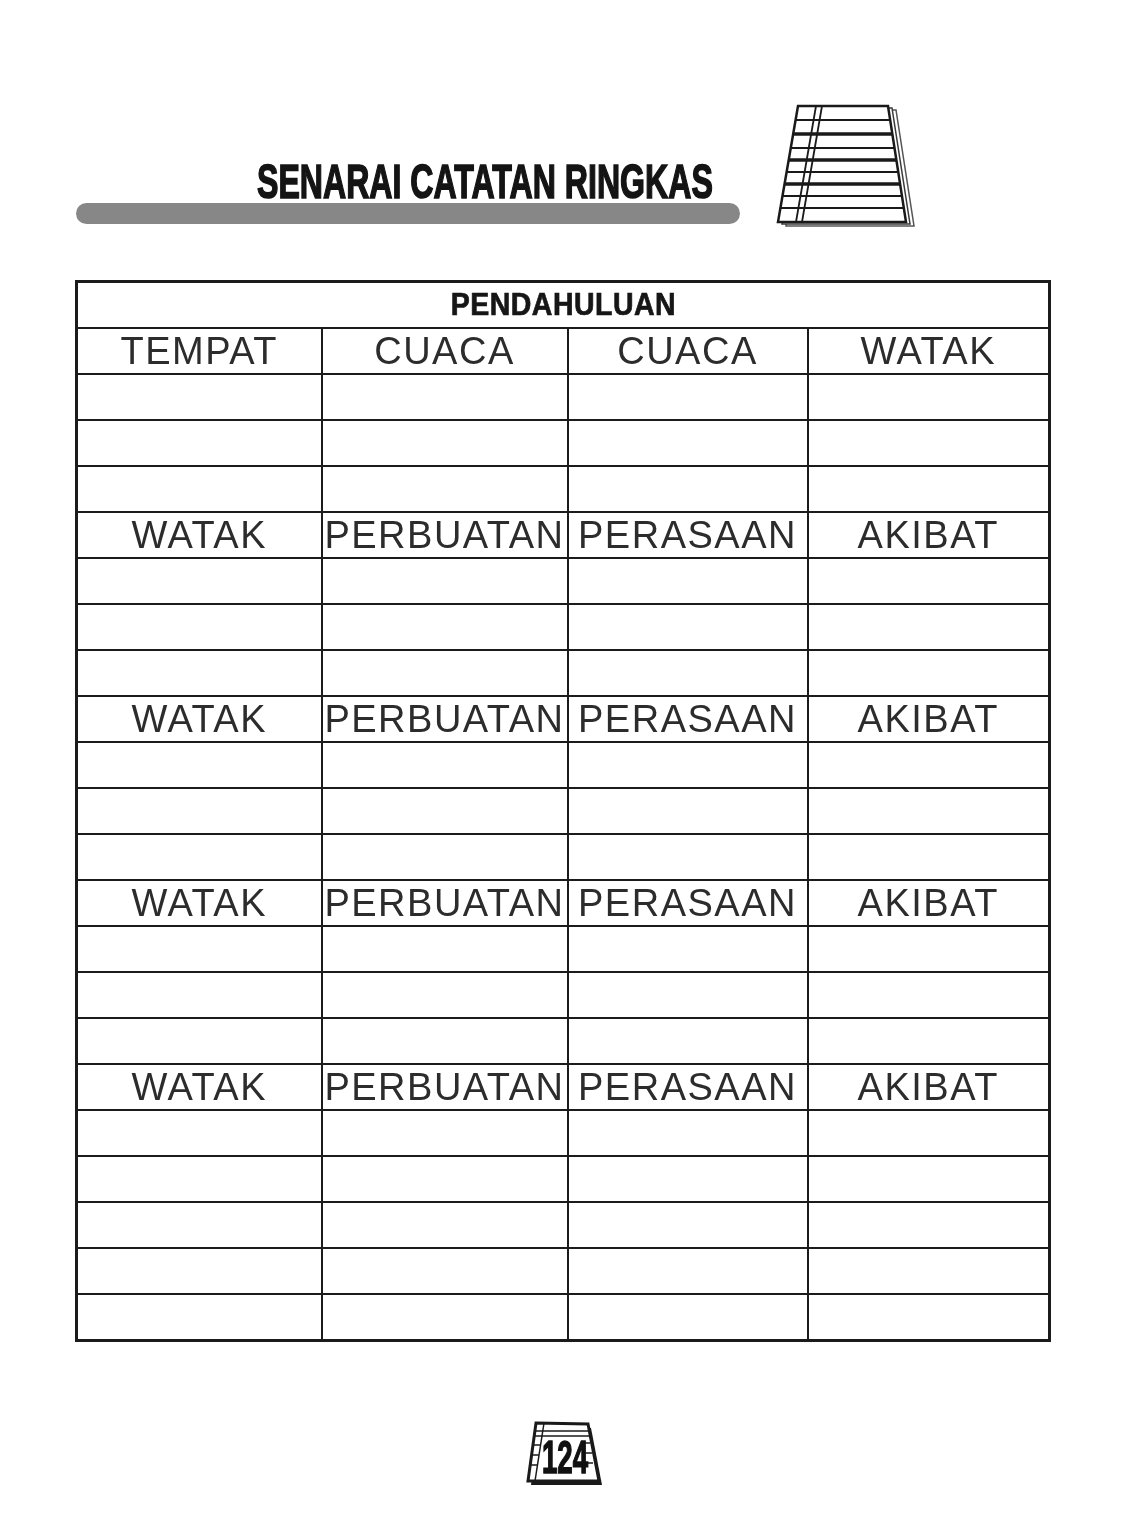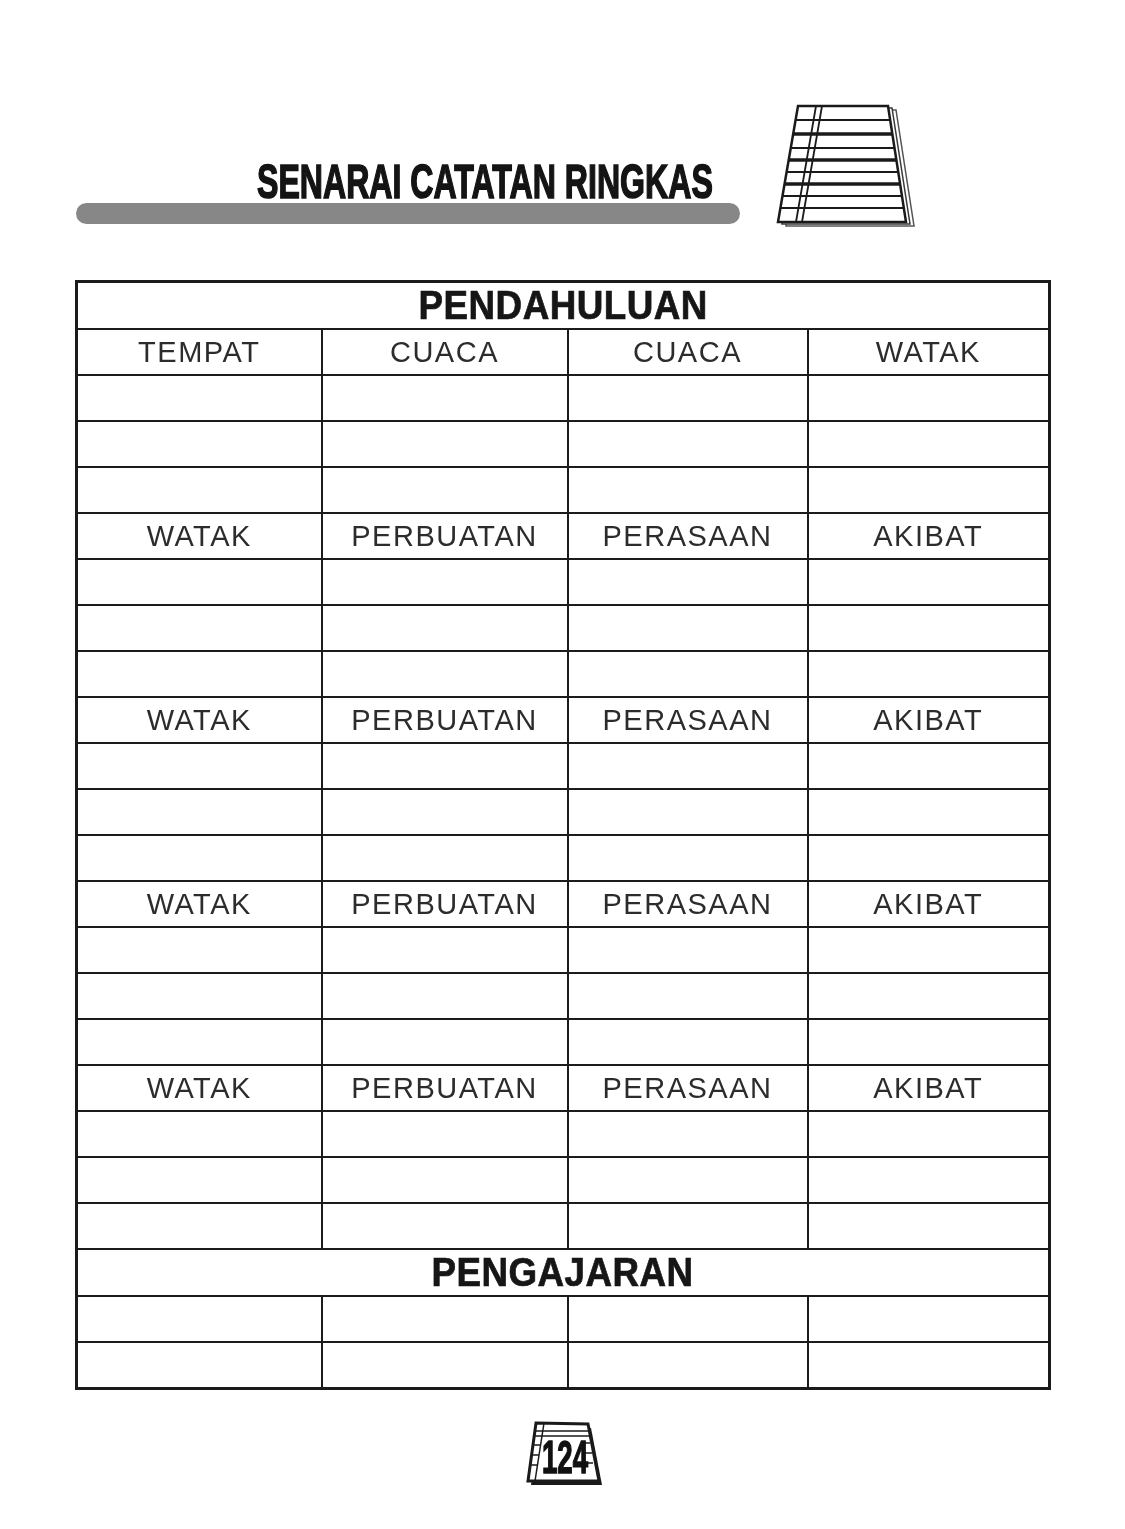--- a/index.html
+++ b/index.html
@@ -32,29 +32,29 @@
     width:973px;border-collapse:collapse;table-layout:fixed;
     border:3px solid #1b1b1b;
   }
   .notes-table td{
     border:2px solid #1b1b1b;
     height:44px;
     text-align:center;vertical-align:middle;
     padding:0;
   }
   td.section-cell{
-    font-size:40px;font-weight:700;color:#161616;
+    font-size:31px;font-weight:700;color:#161616;
   }
   td.section-cell span{
     display:inline-block;transform:scaleX(0.92);
     -webkit-text-stroke:0.7px #161616;
     letter-spacing:0.5px;
   }
   td.label-cell{
-    font-size:29px;font-weight:400;color:#2c2c2c;
+    font-size:38px;font-weight:400;color:#2c2c2c;
     letter-spacing:1.5px;
   }
   
   .page-number-icon{position:absolute;left:523px;top:1419px;}
 </style>
 </head>
 <body>
 
 <div class="accent-bar"></div>
 <div class="page-title">SENARAI CATATAN RINGKAS</div>
@@ -206,23 +206,20 @@
         <td></td>
       </tr>
     <tr>
         <td></td>
         <td></td>
         <td></td>
         <td></td>
       </tr>
 
     <tr>
-      <td colspan="4" class="section-cell"><span>PENGAJARAN</span></td>
-    </tr>
-    <tr>
         <td></td>
         <td></td>
         <td></td>
         <td></td>
       </tr>
     <tr>
         <td></td>
         <td></td>
         <td></td>
         <td></td>

